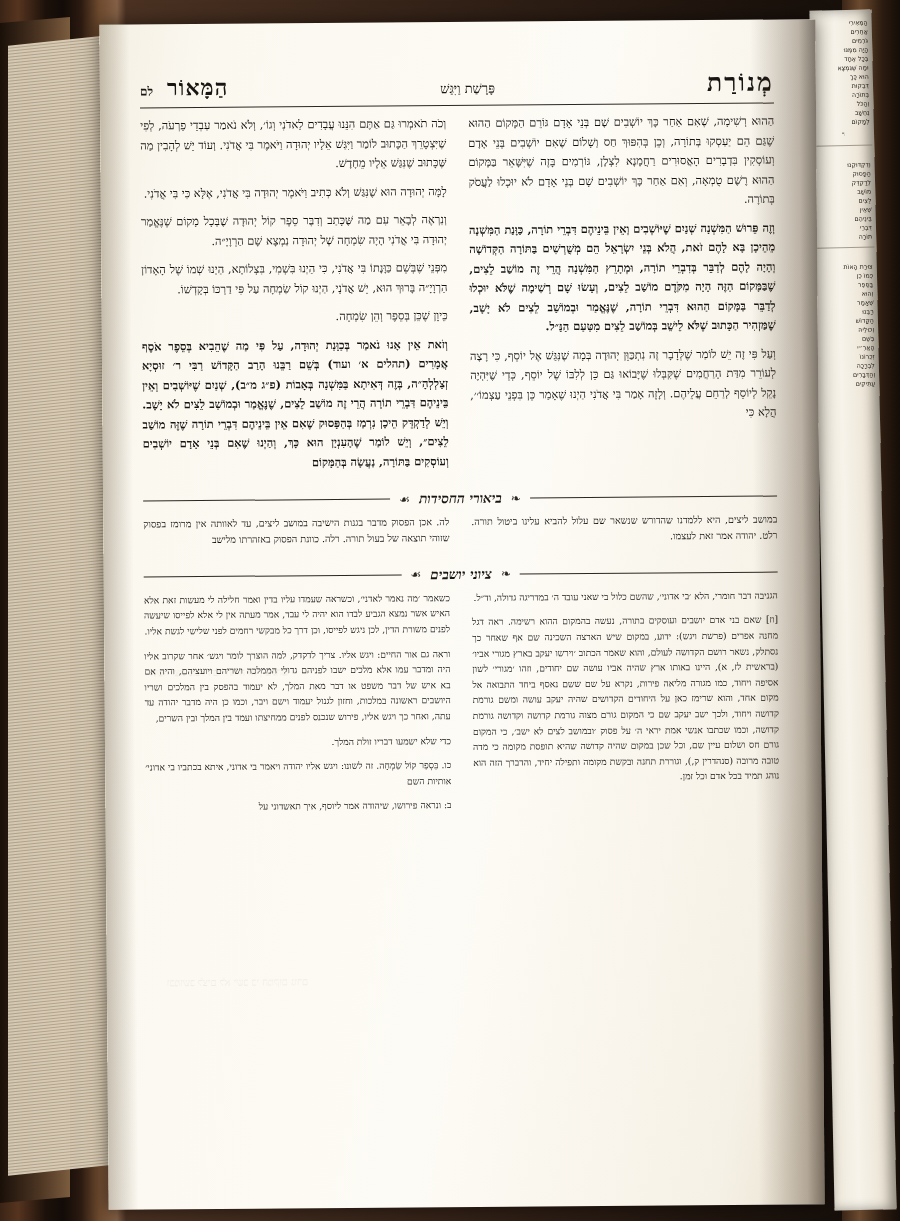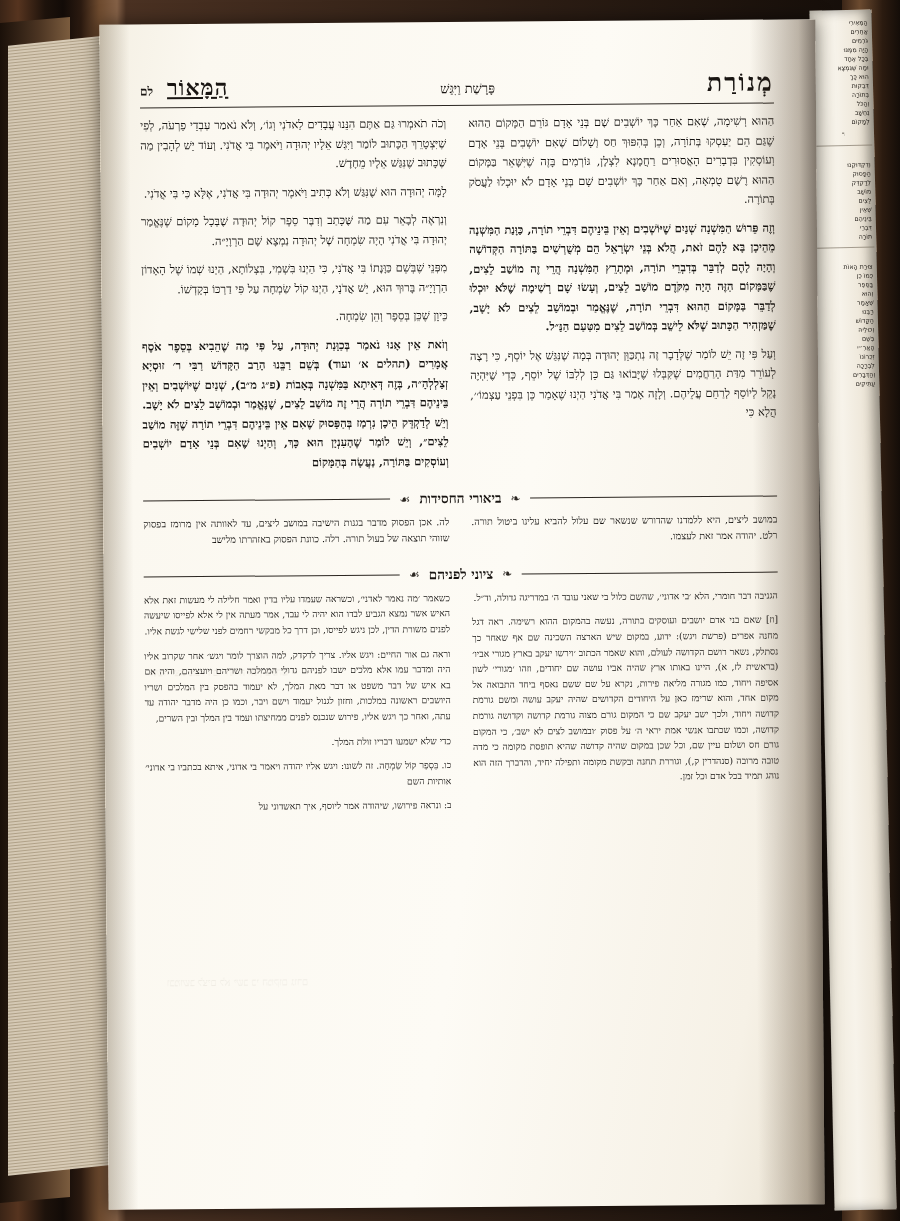--- a/index.html
+++ b/index.html
@@ -81,21 +81,21 @@
     color:#191512;
   }
   
   .header{
     display:flex;align-items:baseline;justify-content:space-between;
     font-family:"DejaVu Serif", serif;
     margin-bottom:6px;
   }
   .hdr-title{font-size:25px;font-weight:bold;letter-spacing:2px;}
   .hdr-mid{font-size:13px;font-weight:normal;}
-  .hdr-sub{font-size:22px;font-weight:bold;letter-spacing:1px;text-decoration:underline;}
+  .hdr-sub{font-size:22px;font-weight:bold;letter-spacing:1px;}
   .hdr-page{font-size:12px;font-weight:bold;margin-top:32px;}
   .hdr-left-group{display:flex;gap:14px;align-items:baseline;}
 
   .rule-main{border:0;border-top:1.1px solid #2c2722;margin:2px 0 8px 0;}
 
   
   .cols{
     display:flex;gap:22px;
     direction:rtl;
   }
@@ -112,21 +112,21 @@
   .b{font-weight:bold;}
 
   
   .sec-head{
     display:flex;align-items:center;justify-content:center;gap:9px;
     margin:10px 0 7px 0;
   }
   .sec-head .line{flex:1 1 auto;height:1px;background:#2c2722;}
   .sec-head .title{
     font-family:"DejaVu Serif", serif;
-    font-size:13.5px;font-weight:bold;white-space:nowrap;
+    font-size:13.5px;font-weight:bold;white-space:nowrap;font-style:italic;
   }
   .flour{font-size:12px;color:#2c2722;}
 
   .cols-small .col{
     font-size:9.6px;line-height:16.4px;
   }
   .cols-mini .col{
     font-size:9.2px;line-height:15.6px;
   }
   
@@ -242,21 +242,21 @@
           <p>במושב ליצים, היא ללמדנו שהדורש שנשאר שם עלול להביא עלינו ביטול תורה. רלט. יהודה אמר זאת לעצמו.</p>
         </div>
         <div class="col">
           <p>לה. אכן הפסוק מדבר בגנות הישיבה במושב ליצים, עד לאוותה אין מרומז בפסוק שזוהי תוצאה של בעול תורה. רלה. כוונת הפסוק באזהרתו מלישב</p>
         </div>
       </div>
 
       <div class="sec-head">
         <div class="line"></div>
         <span class="flour">❧</span>
-        <div class="title">ציוני לפניהם</div>
+        <div class="title">ציוני יושבים</div>
         <span class="flour">☙</span>
         <div class="line"></div>
       </div>
 
       <div class="cols cols-mini">
         <div class="col">
           <p>הגניבה דבר חומרי, הלא ׳בי אדוני׳, שהשם כלול בי שאני עובד ה׳ במדריגה גדולה, וד״ל.</p>
           <p>[וז] שאם בני אדם יושבים ועוסקים בתורה, נעשה בהמקום ההוא רשימה. ראה דגל מחנה אפרים (פרשת ויגש): ידוע, במקום שיש הארצה השכינה שם אף שאחר כך נסתלק, נשאר רושם הקדושה לעולם, והוא שאמר הכתוב ׳וירשו יעקב בארץ מגורי אביו׳ (בראשית לז, א), היינו באותו ארץ שהיה אביו עושה שם יחודים, וזהו ׳מגורי׳ לשון אסיפה ויחוד, כמו מגורה מליאה פירות, נקרא על שם ששם נאסף ביחד התבואה אל מקום אחד, והוא שרימז כאן על היחודים הקדושים שהיה יעקב עושה ומשם גורמת קדושה ויחוד, ולכך ישב יעקב שם כי המקום גורם מצוה גורמת קדושה וקדושה גורמת קדושה, וכמו שכתבו אנשי אמת יראי ה׳ על פסוק ׳ובמושב לצים לא ישב׳, כי המקום גורם חס ושלום עיין שם, וכל שכן במקום שהיה קדושה שהיא תופסת מקומה כי מדה טובה מרובה (סנהדרין ק,), וגוררת תחנה ובקשת מקומה ותפילה יחיד, והדברך הזה הוא נוהג תמיד בכל אדם וכל זמן.</p>
         </div>
         <div class="col">

